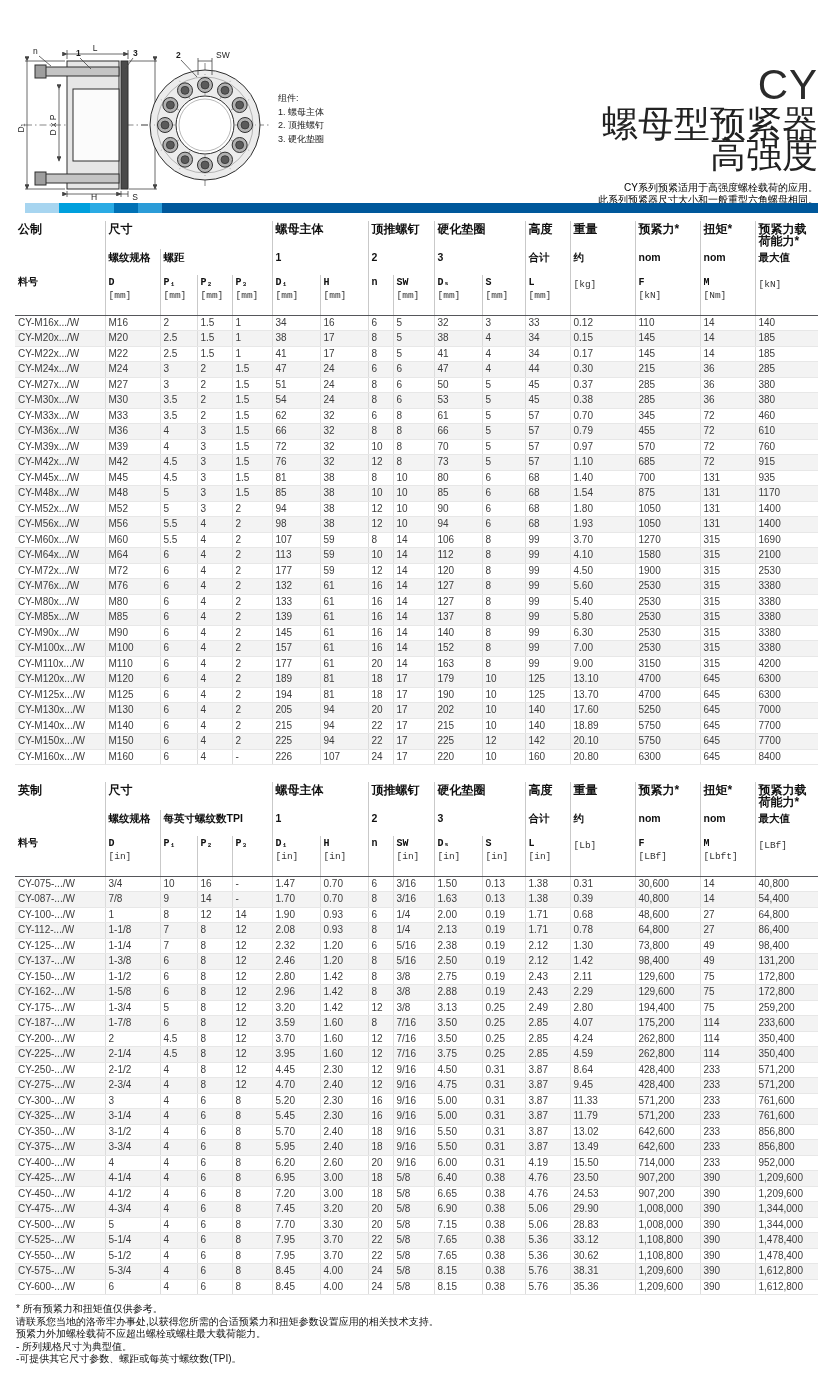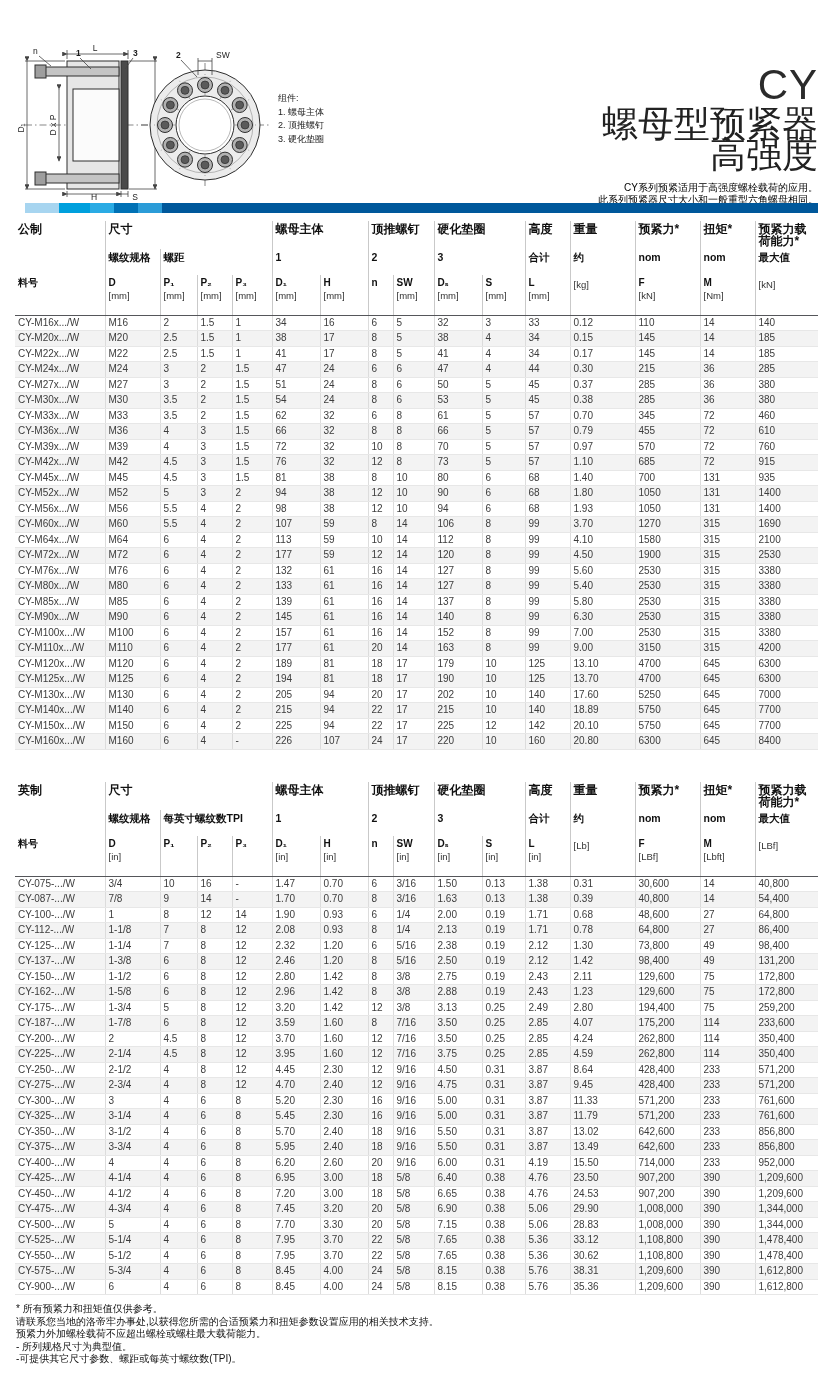--- a/index.html
+++ b/index.html
@@ -20,21 +20,21 @@
   .brand-bar{position:absolute;left:25px;top:203px;width:793px;height:10px;display:flex;}
   .brand-bar .seg{height:10px;}
   .brand-bar .seg:last-child{flex:1;}
   
   table.tbl{position:absolute;left:15px;width:803px;border-collapse:collapse;table-layout:fixed;
     font-size:10px;color:#3c3c3c;}
   table.tbl th,table.tbl td{box-sizing:border-box;overflow:hidden;white-space:nowrap;}
   table.tbl th{font-weight:bold;color:#101010;text-align:left;vertical-align:top;padding:2px 3px;white-space:normal;}
   tr.h1 th{font-size:12px;height:26px;line-height:12px;}
   tr.h2 th{font-size:10.5px;height:26px;line-height:12px;}
-  tr.h3 th{height:40px;line-height:11px;border-bottom:1px solid #55565a;}
+  tr.h3 th{height:40px;line-height:11px;border-bottom:1px solid #55565a;font-family:Liberation Mono, monospace;}
   tr.h3 .unit{font-weight:normal;font-size:9.5px;color:#333;margin-top:2px;}
   .bL{border-left:1px solid #c9c9c9;}
   .c{text-align:center;}
   table.tbl td{padding:1px 3px;line-height:12.5px;height:15.5px;border-bottom:1px solid #e7e7e7;}
   table.tbl td:not(:first-child){border-left:1px solid #dcdcdc;}
   table.tbl tbody tr:nth-child(even){background:#f3f3f3;}
   #metric-table{top:221px;}
   #imperial-table{top:782px;}
   
   .footnotes{position:absolute;left:16px;top:1303px;font-size:10px;line-height:12.5px;color:#111;}
@@ -490,20 +490,38 @@
         <td>10</td>
         <td>80</td>
         <td>6</td>
         <td>68</td>
         <td>1.40</td>
         <td>700</td>
         <td>131</td>
         <td>935</td>
       </tr>
       <tr>
+        <td>CY-M48x.../W</td>
+        <td>M48</td>
+        <td>5</td>
+        <td>3</td>
+        <td>1.5</td>
+        <td>85</td>
+        <td>38</td>
+        <td>10</td>
+        <td>10</td>
+        <td>85</td>
+        <td>6</td>
+        <td>68</td>
+        <td>1.54</td>
+        <td>875</td>
+        <td>131</td>
+        <td>1170</td>
+      </tr>
+      <tr>
         <td>CY-M52x.../W</td>
         <td>M52</td>
         <td>5</td>
         <td>3</td>
         <td>2</td>
         <td>94</td>
         <td>38</td>
         <td>12</td>
         <td>10</td>
         <td>90</td>
@@ -1050,21 +1068,21 @@
         <td>6</td>
         <td>8</td>
         <td>12</td>
         <td>2.96</td>
         <td>1.42</td>
         <td>8</td>
         <td>3/8</td>
         <td>2.88</td>
         <td>0.19</td>
         <td>2.43</td>
-        <td>1.23</td>
+        <td>2.29</td>
         <td>129,600</td>
         <td>75</td>
         <td>172,800</td>
       </tr>
       <tr>
         <td>CY-175-.../W</td>
         <td>1-3/4</td>
         <td>5</td>
         <td>8</td>
         <td>12</td>
@@ -1380,21 +1398,21 @@
         <td>5/8</td>
         <td>8.15</td>
         <td>0.38</td>
         <td>5.76</td>
         <td>38.31</td>
         <td>1,209,600</td>
         <td>390</td>
         <td>1,612,800</td>
       </tr>
       <tr>
-        <td>CY-900-.../W</td>
+        <td>CY-600-.../W</td>
         <td>6</td>
         <td>4</td>
         <td>6</td>
         <td>8</td>
         <td>8.45</td>
         <td>4.00</td>
         <td>24</td>
         <td>5/8</td>
         <td>8.15</td>
         <td>0.38</td>

